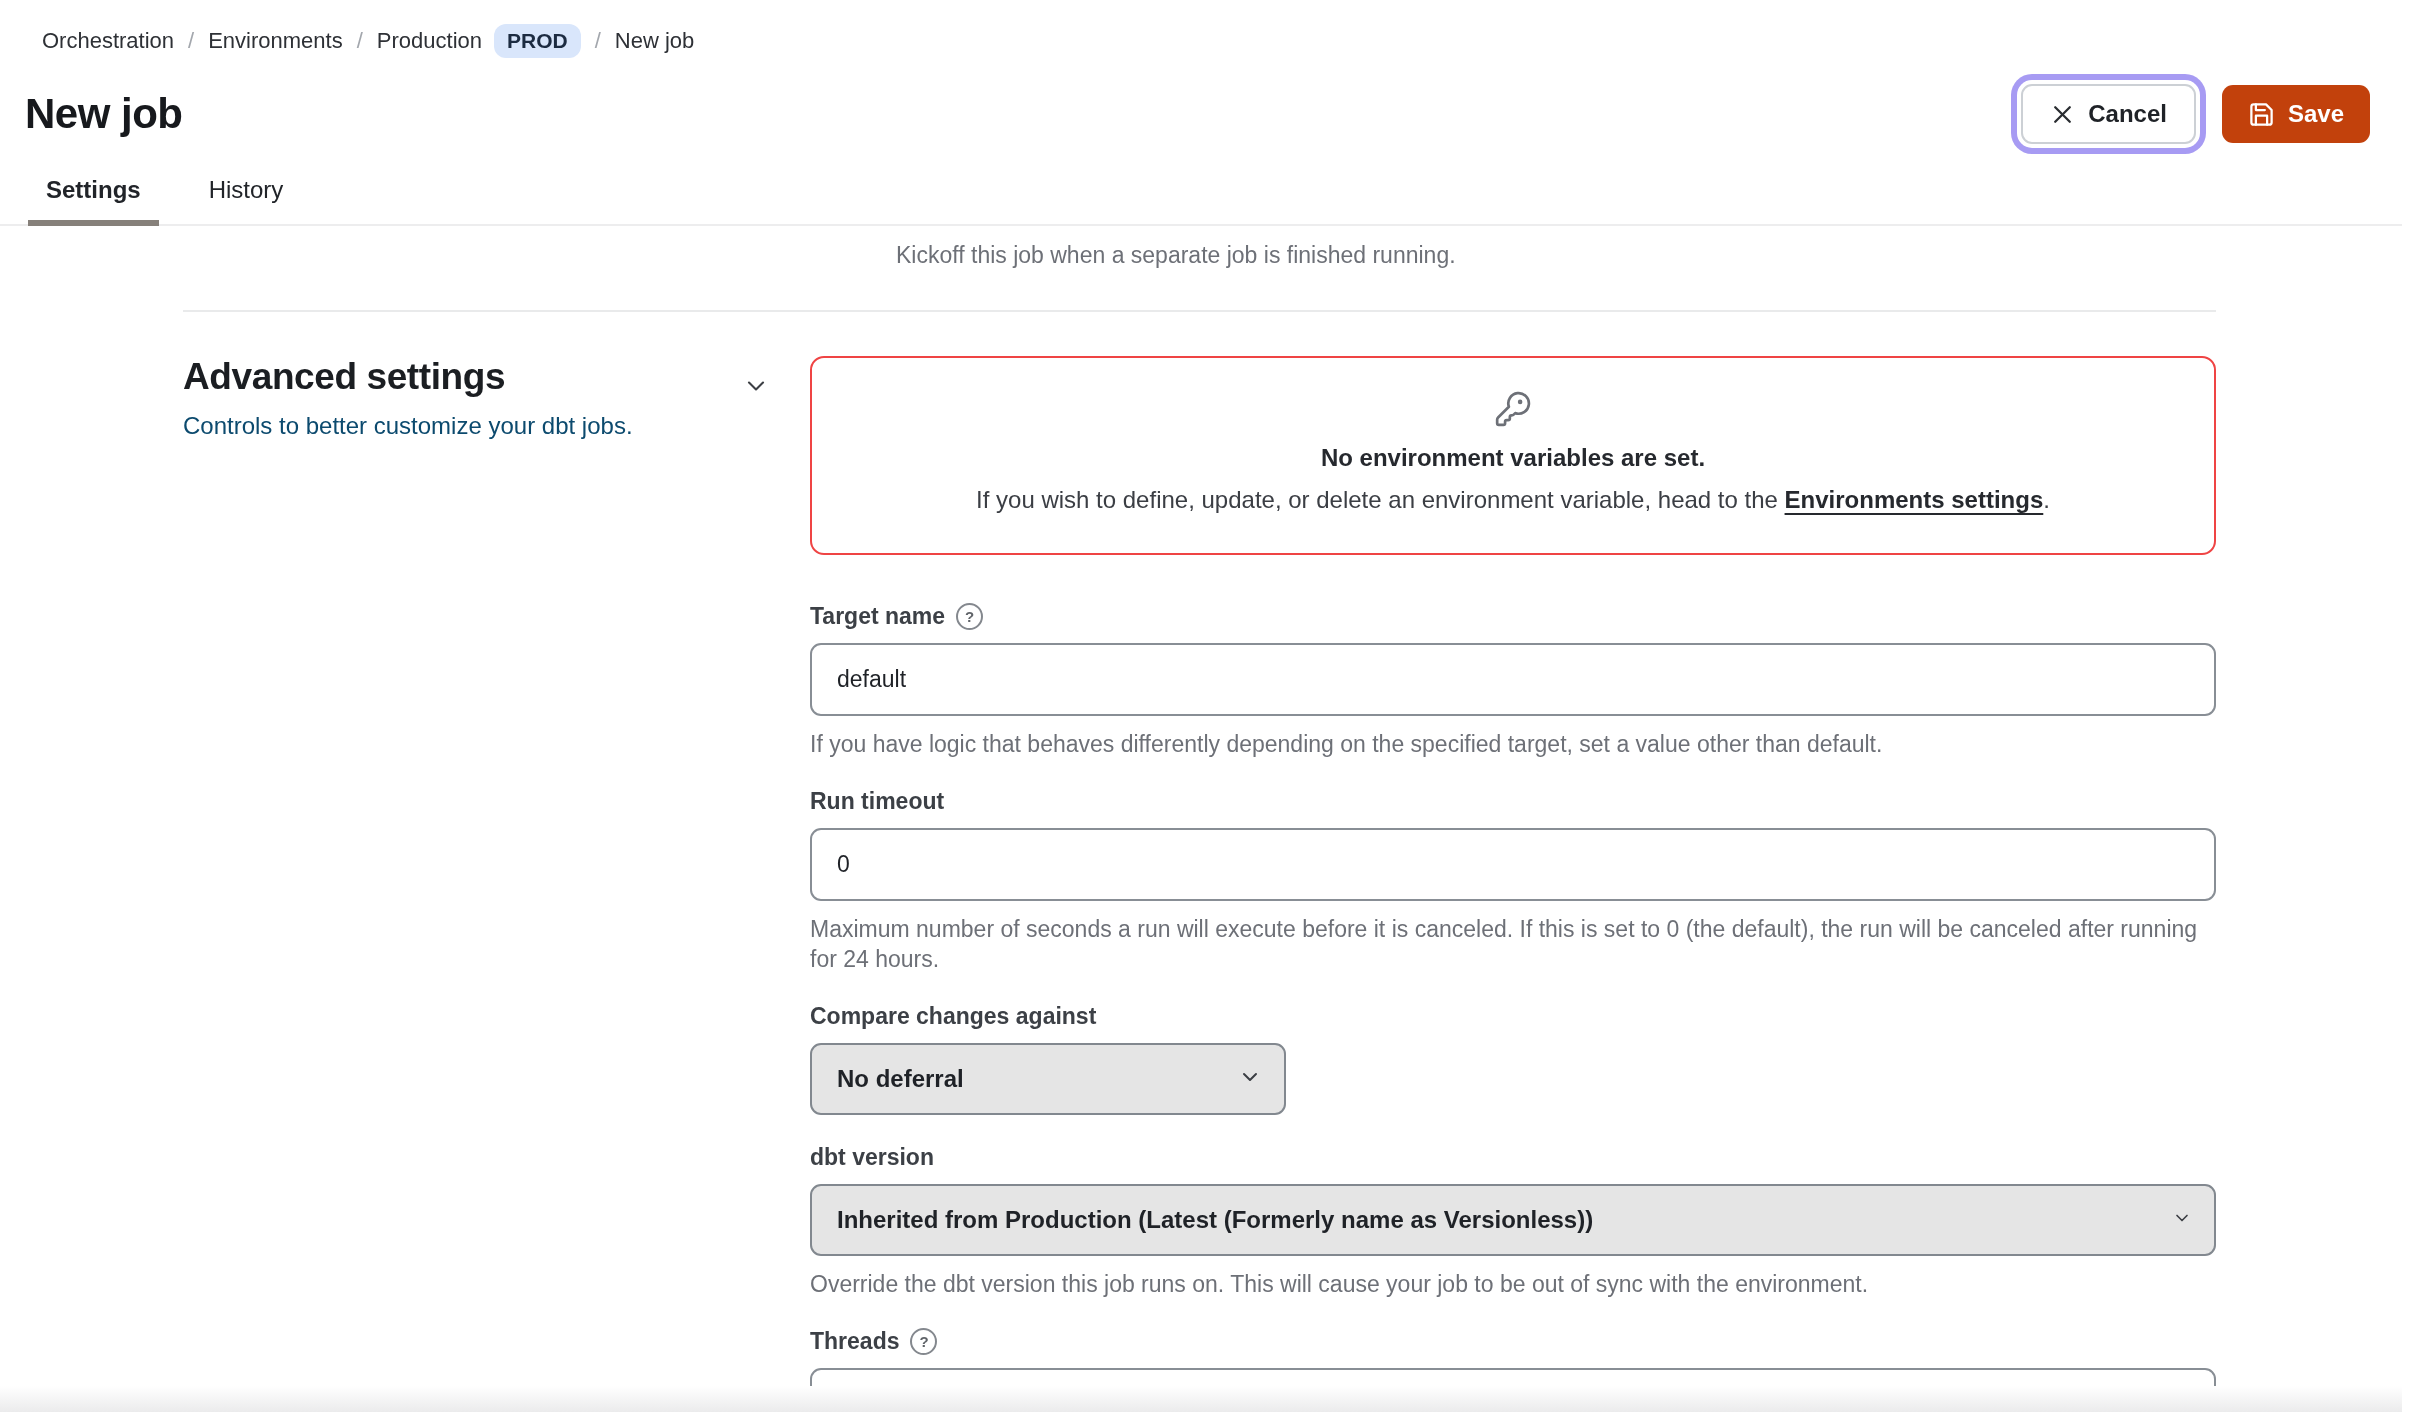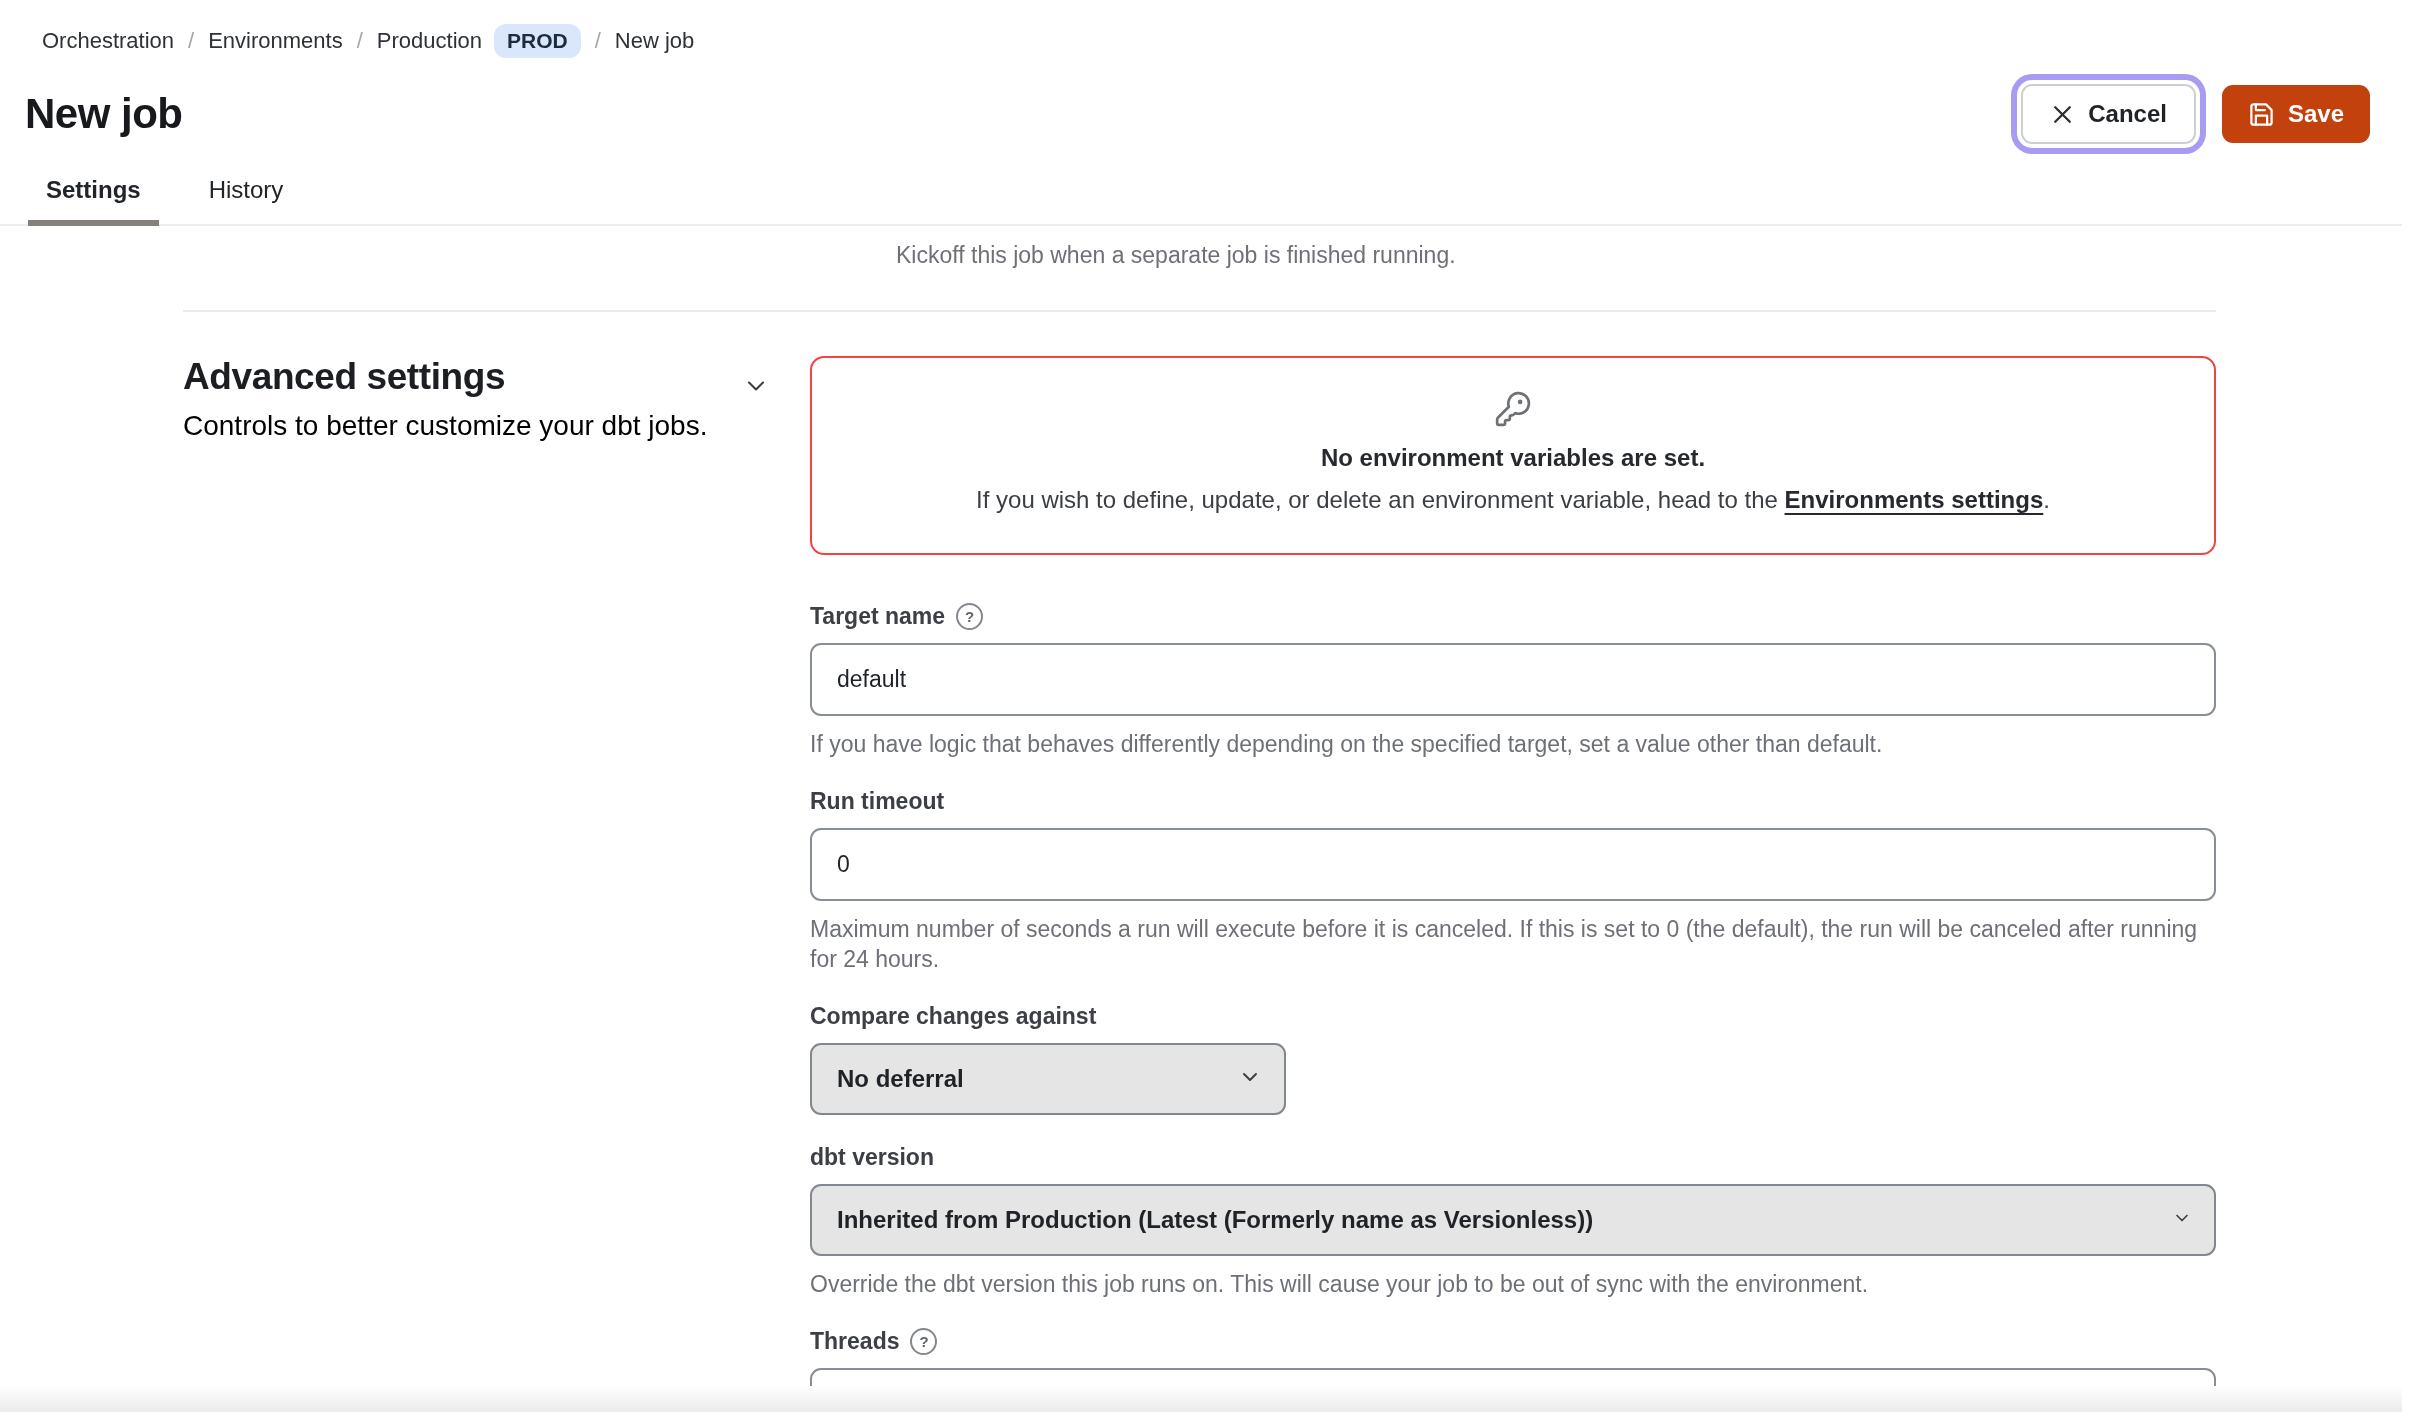--- a/index.html
+++ b/index.html
@@ -57,21 +57,21 @@
   }
 
   
   .content { position:relative; }
   .kickoff-hint { margin:14px 0 0 896px; font-size:23px; color:#6d7077; line-height:30px; }
   .divider { border:none; border-top:2px solid #e9eaeb; margin:40px 186px 0 183px; }
 
   .section { display:flex; margin-top:44px; padding:0 186px 0 183px; }
   .section-left { width:627px; flex:none; position:relative; padding-right:60px; }
   .section-title { font-size:37px; font-weight:700; color:#1b1e22; letter-spacing:-0.4px; }
-  .section-desc { margin-top:12px; font-size:28px; color:#000000; line-height:31px; }
+  .section-desc { margin-top:12px; font-size:24px; color:#0c4a6e; line-height:31px; }
   .collapse-toggle { position:absolute; top:16px; right:40px; cursor:pointer; color:#3c3f44; }
 
   .section-right { flex:1; min-width:0; }
 
   
   .env-box {
     border:2px solid #ef4444; border-radius:14px; text-align:center;
     padding:32px 30px 38px 30px; margin-bottom:48px;
   }
   .env-key { color:#6d7077; }

